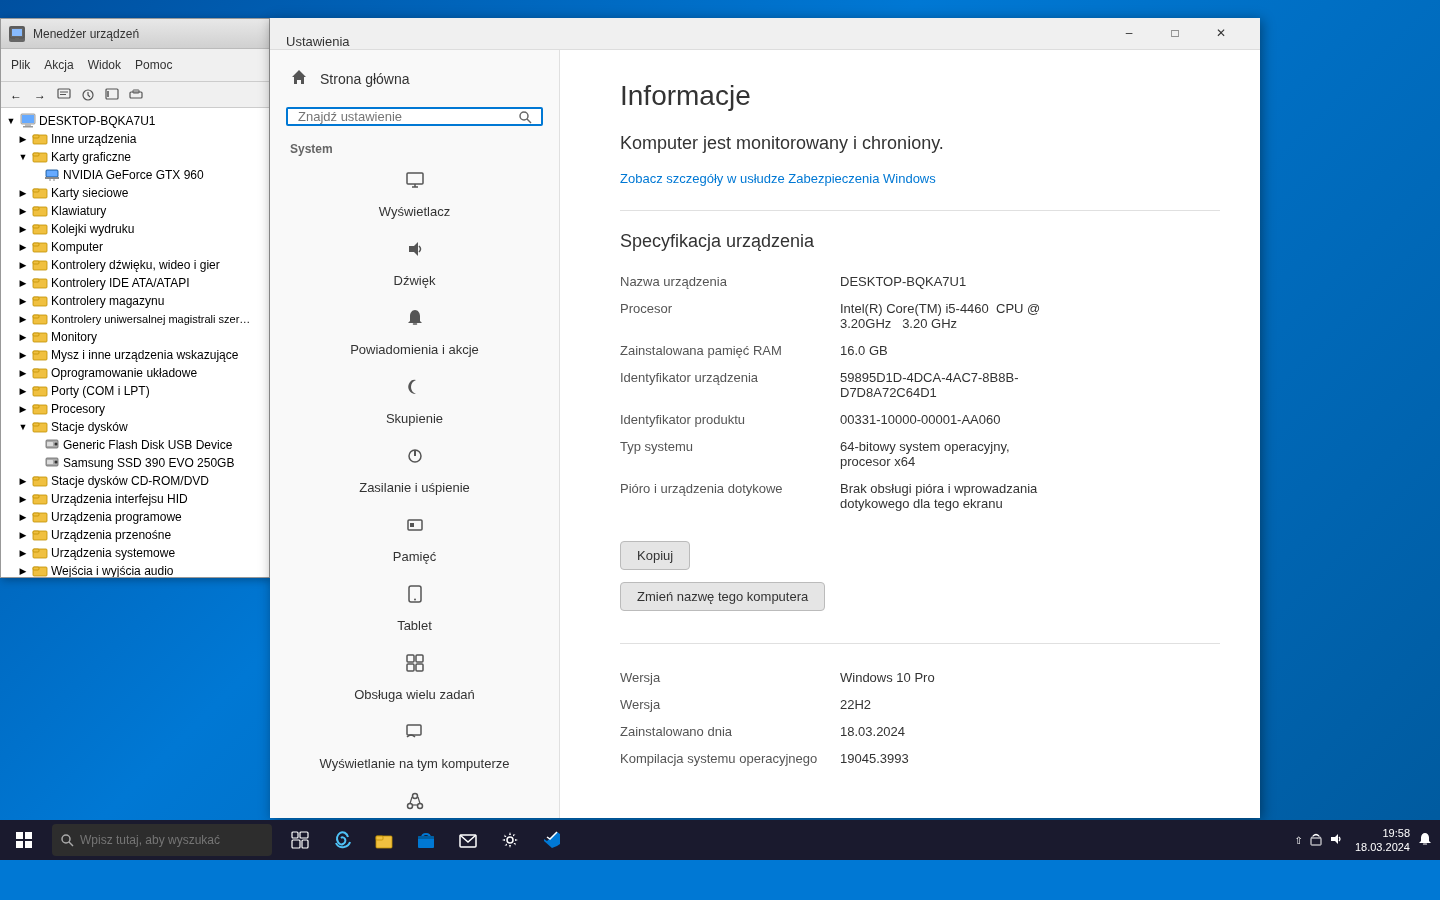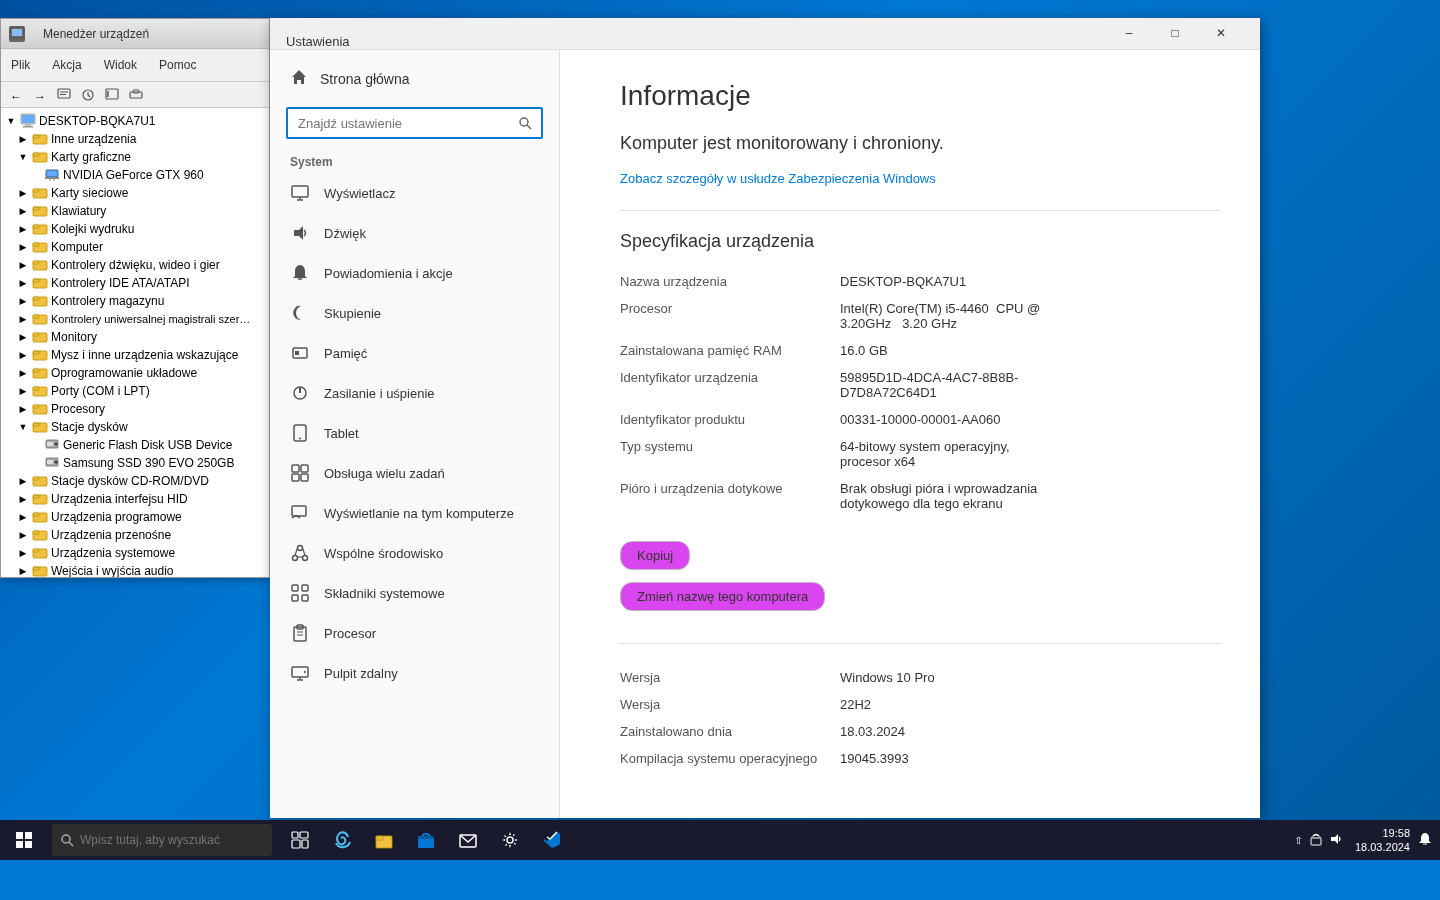--- a/index.html
+++ b/index.html
@@ -106,40 +106,40 @@
       flex-direction: column;
       z-index: 100;
     }
     .dm-titlebar {
       height: 30px;
       background: linear-gradient(to bottom, #e8e8e8, #d0d0d0);
       display: flex;
       align-items: center;
       padding: 0 8px;
       border-bottom: 1px solid #bbb;
-      gap: 18px;
+      gap: 8px;
     }
     .dm-title-icon {
       width: 16px;
       height: 16px;
       background: #666;
       border-radius: 2px;
       flex-shrink: 0;
     }
     .dm-title-text {
       font-size: 12px;
       color: #333;
       flex: 1;
     }
     .dm-menu {
       height: 20px;
       background: #f0f0f0;
       display: flex;
       align-items: center;
-      gap: 10px;
+      gap: 2px;
       padding: 16px 4px;
       font-size: 12px;
       border-bottom: 1px solid #ccc;
     }
     .dm-menu-item {
       padding: 1px 6px;
       cursor: pointer;
       color: #333;
     }
     .dm-toolbar {
@@ -290,24 +290,25 @@
     .sw-section-label {
       font-size: 12px;
       color: #666;
       padding: 8px 20px 4px;
       font-weight: 600;
     }
     .sw-nav-item {
       display: flex;
       align-items: center;
       gap: 14px;
-      padding: 10px 20px;
+      padding: 10px 8px;
       cursor: pointer;
       font-size: 13px;
       color: #333;
+      flex-direction: column;
     }
     .sw-nav-icon {
       width: 20px;
       height: 20px;
       display: flex;
       align-items: center;
       justify-content: center;
       color: #555;
       font-size: 14px;
       flex-shrink: 0;
@@ -367,23 +368,23 @@
       width: 220px;
       padding-right: 20px;
     }
     .sw-spec-table td:last-child {
       color: #333;
     }
     .sw-btn {
       display: inline-block;
       padding: 6px 16px;
       font-size: 13px;
-      background: #d946ef;
+      background: #e5e5e5;
       border: 1px solid #bbb;
-      border-radius: 12px;
+      border-radius: 4px;
       cursor: pointer;
       color: #333;
       margin-right: 8px;
       margin-bottom: 12px;
     }
 
     
     .indent-1 { padding-left: 16px; }
     .indent-2 { padding-left: 28px; }
   </style>
@@ -797,34 +798,34 @@
           <span class="sw-nav-icon">
             <svg width="18" height="18" viewBox="0 0 18 18">
                 <path d="M10 2 Q5 4 5 9 Q5 14 10 16 Q5 16 3 12 Q1 8 4 4 Q6 1 10 2Z" fill="#555"></path>
               </svg>
           </span>
           <span>Skupienie</span>
         </div>
         <div class="sw-nav-item">
           <span class="sw-nav-icon">
             <svg width="18" height="18" viewBox="0 0 18 18">
+                <circle cx="9" cy="9" r="6" fill="none" stroke="#555" stroke-width="1.5"></circle>
+                <line x1="9" y1="3" x2="9" y2="9" stroke="#555" stroke-width="2"></line>
+              </svg>
+          </span>
+          <span>Zasilanie i uśpienie</span>
+        </div>
+        <div class="sw-nav-item">
+          <span class="sw-nav-icon">
+            <svg width="18" height="18" viewBox="0 0 18 18">
                 <rect x="2" y="4" width="14" height="10" rx="1" fill="none" stroke="#555" stroke-width="1.5"></rect>
                 <rect x="4" y="7" width="4" height="4" fill="#555"></rect>
               </svg>
           </span>
           <span>Pamięć</span>
-        </div>
-        <div class="sw-nav-item">
-          <span class="sw-nav-icon">
-            <svg width="18" height="18" viewBox="0 0 18 18">
-                <circle cx="9" cy="9" r="6" fill="none" stroke="#555" stroke-width="1.5"></circle>
-                <line x1="9" y1="3" x2="9" y2="9" stroke="#555" stroke-width="2"></line>
-              </svg>
-          </span>
-          <span>Zasilanie i uśpienie</span>
         </div>
         <div class="sw-nav-item">
           <span class="sw-nav-icon">
             <svg width="18" height="18" viewBox="0 0 18 18">
                 <rect x="3" y="1" width="12" height="16" rx="2" fill="none" stroke="#555" stroke-width="1.5"></rect>
                 <circle cx="9" cy="14.5" r="1" fill="#555"></circle>
               </svg>
           </span>
           <span>Tablet</span>
         </div>

